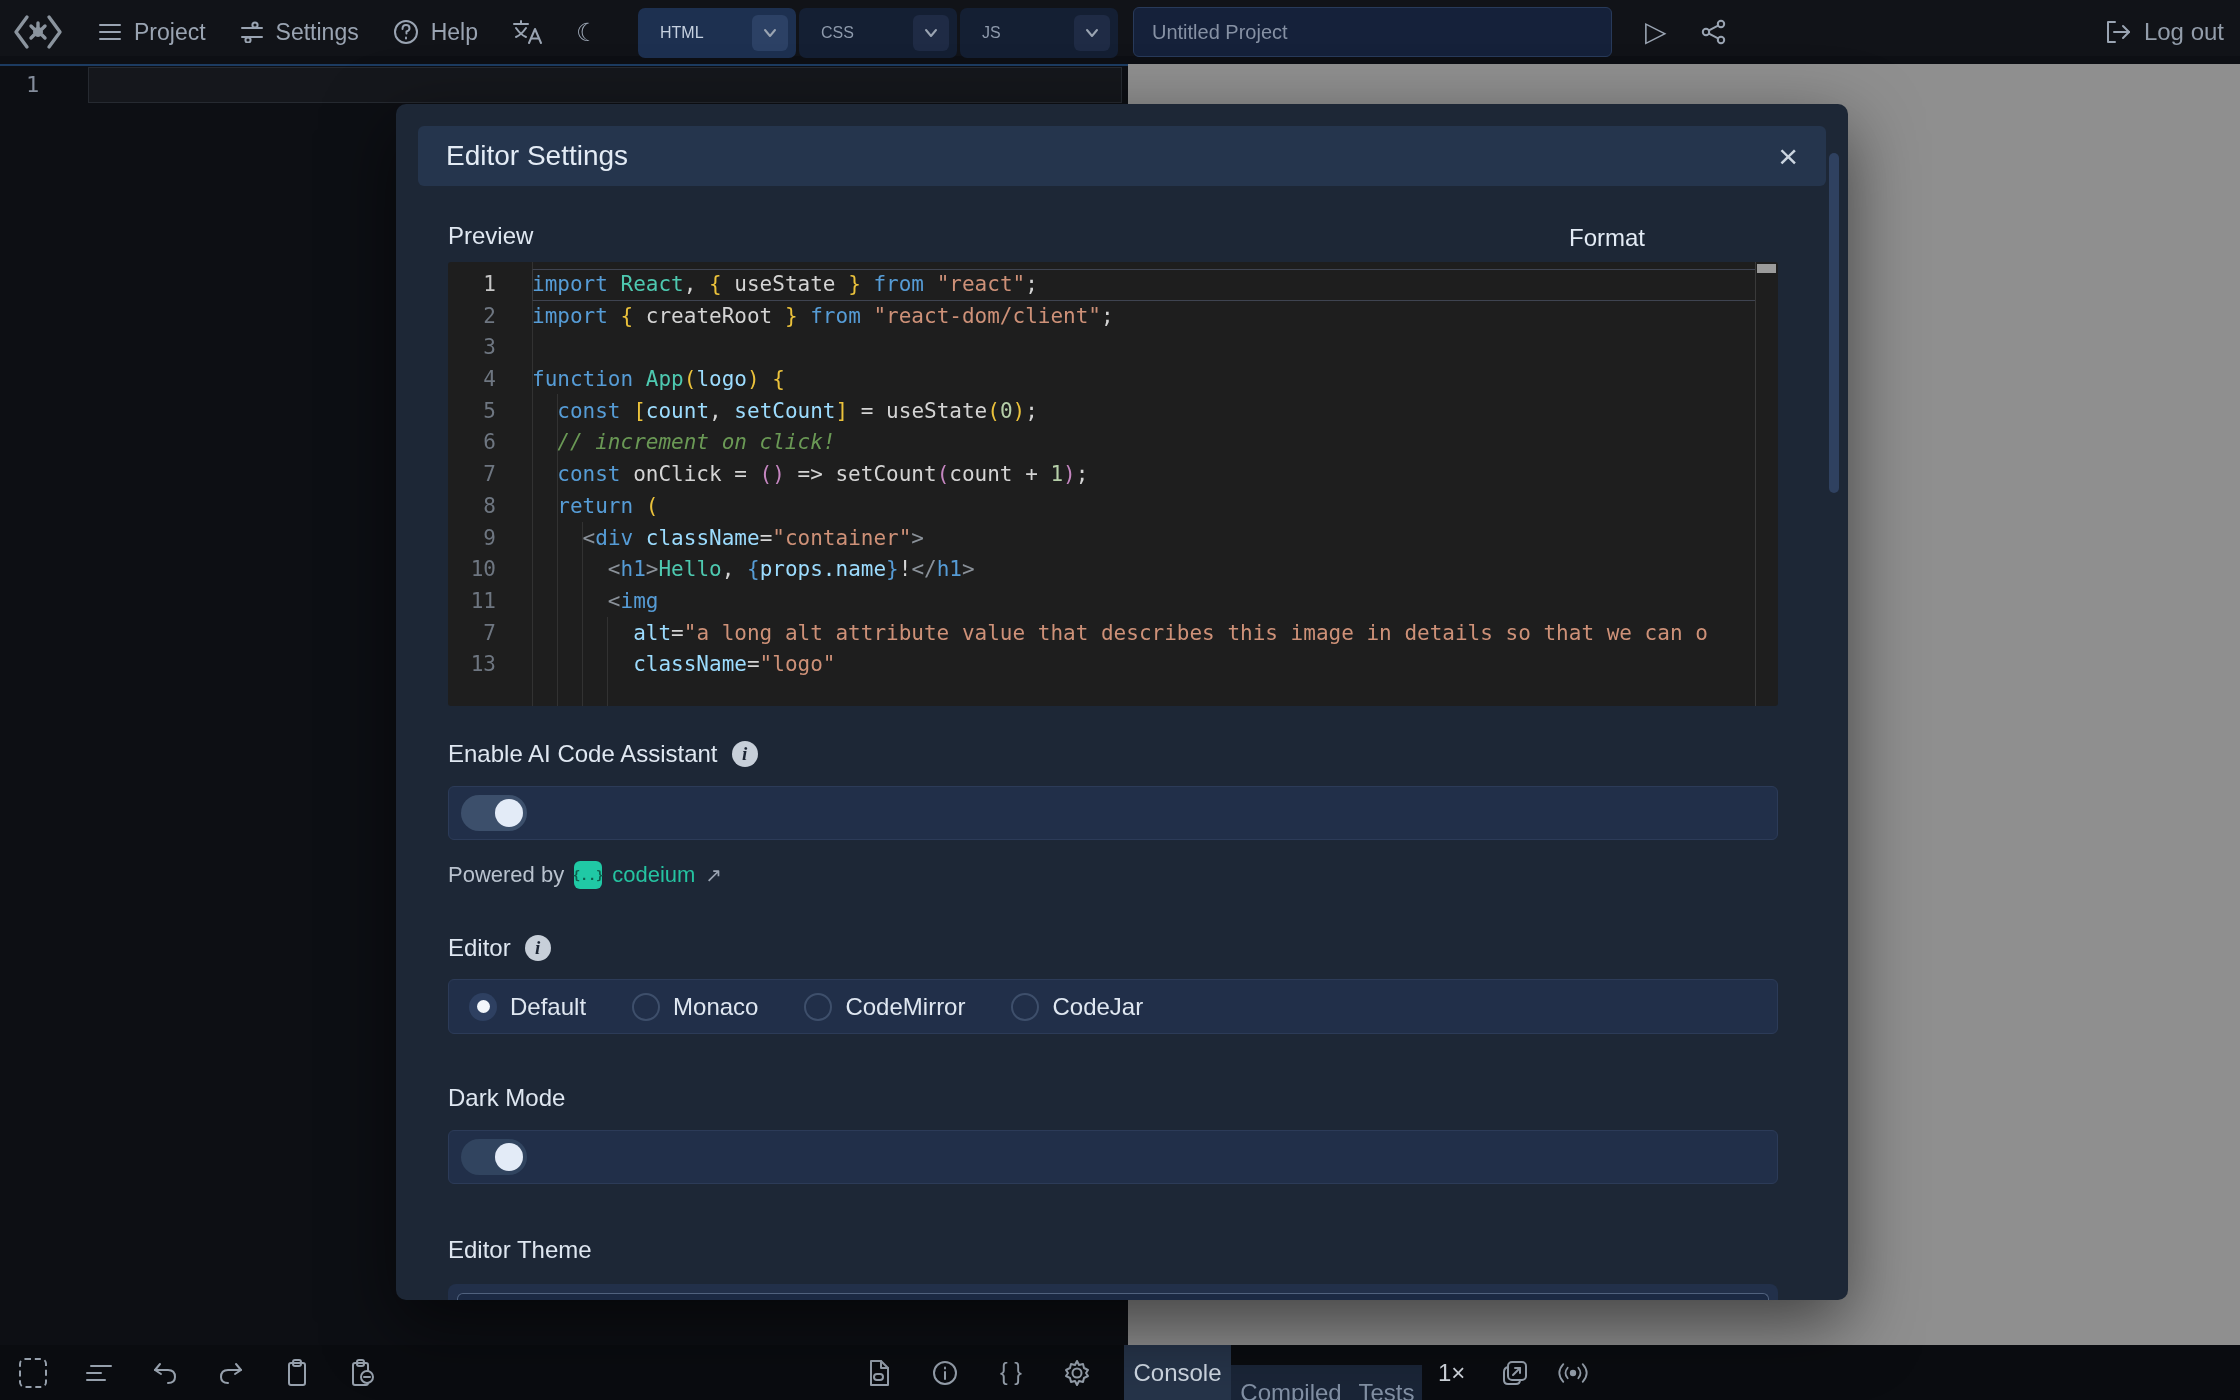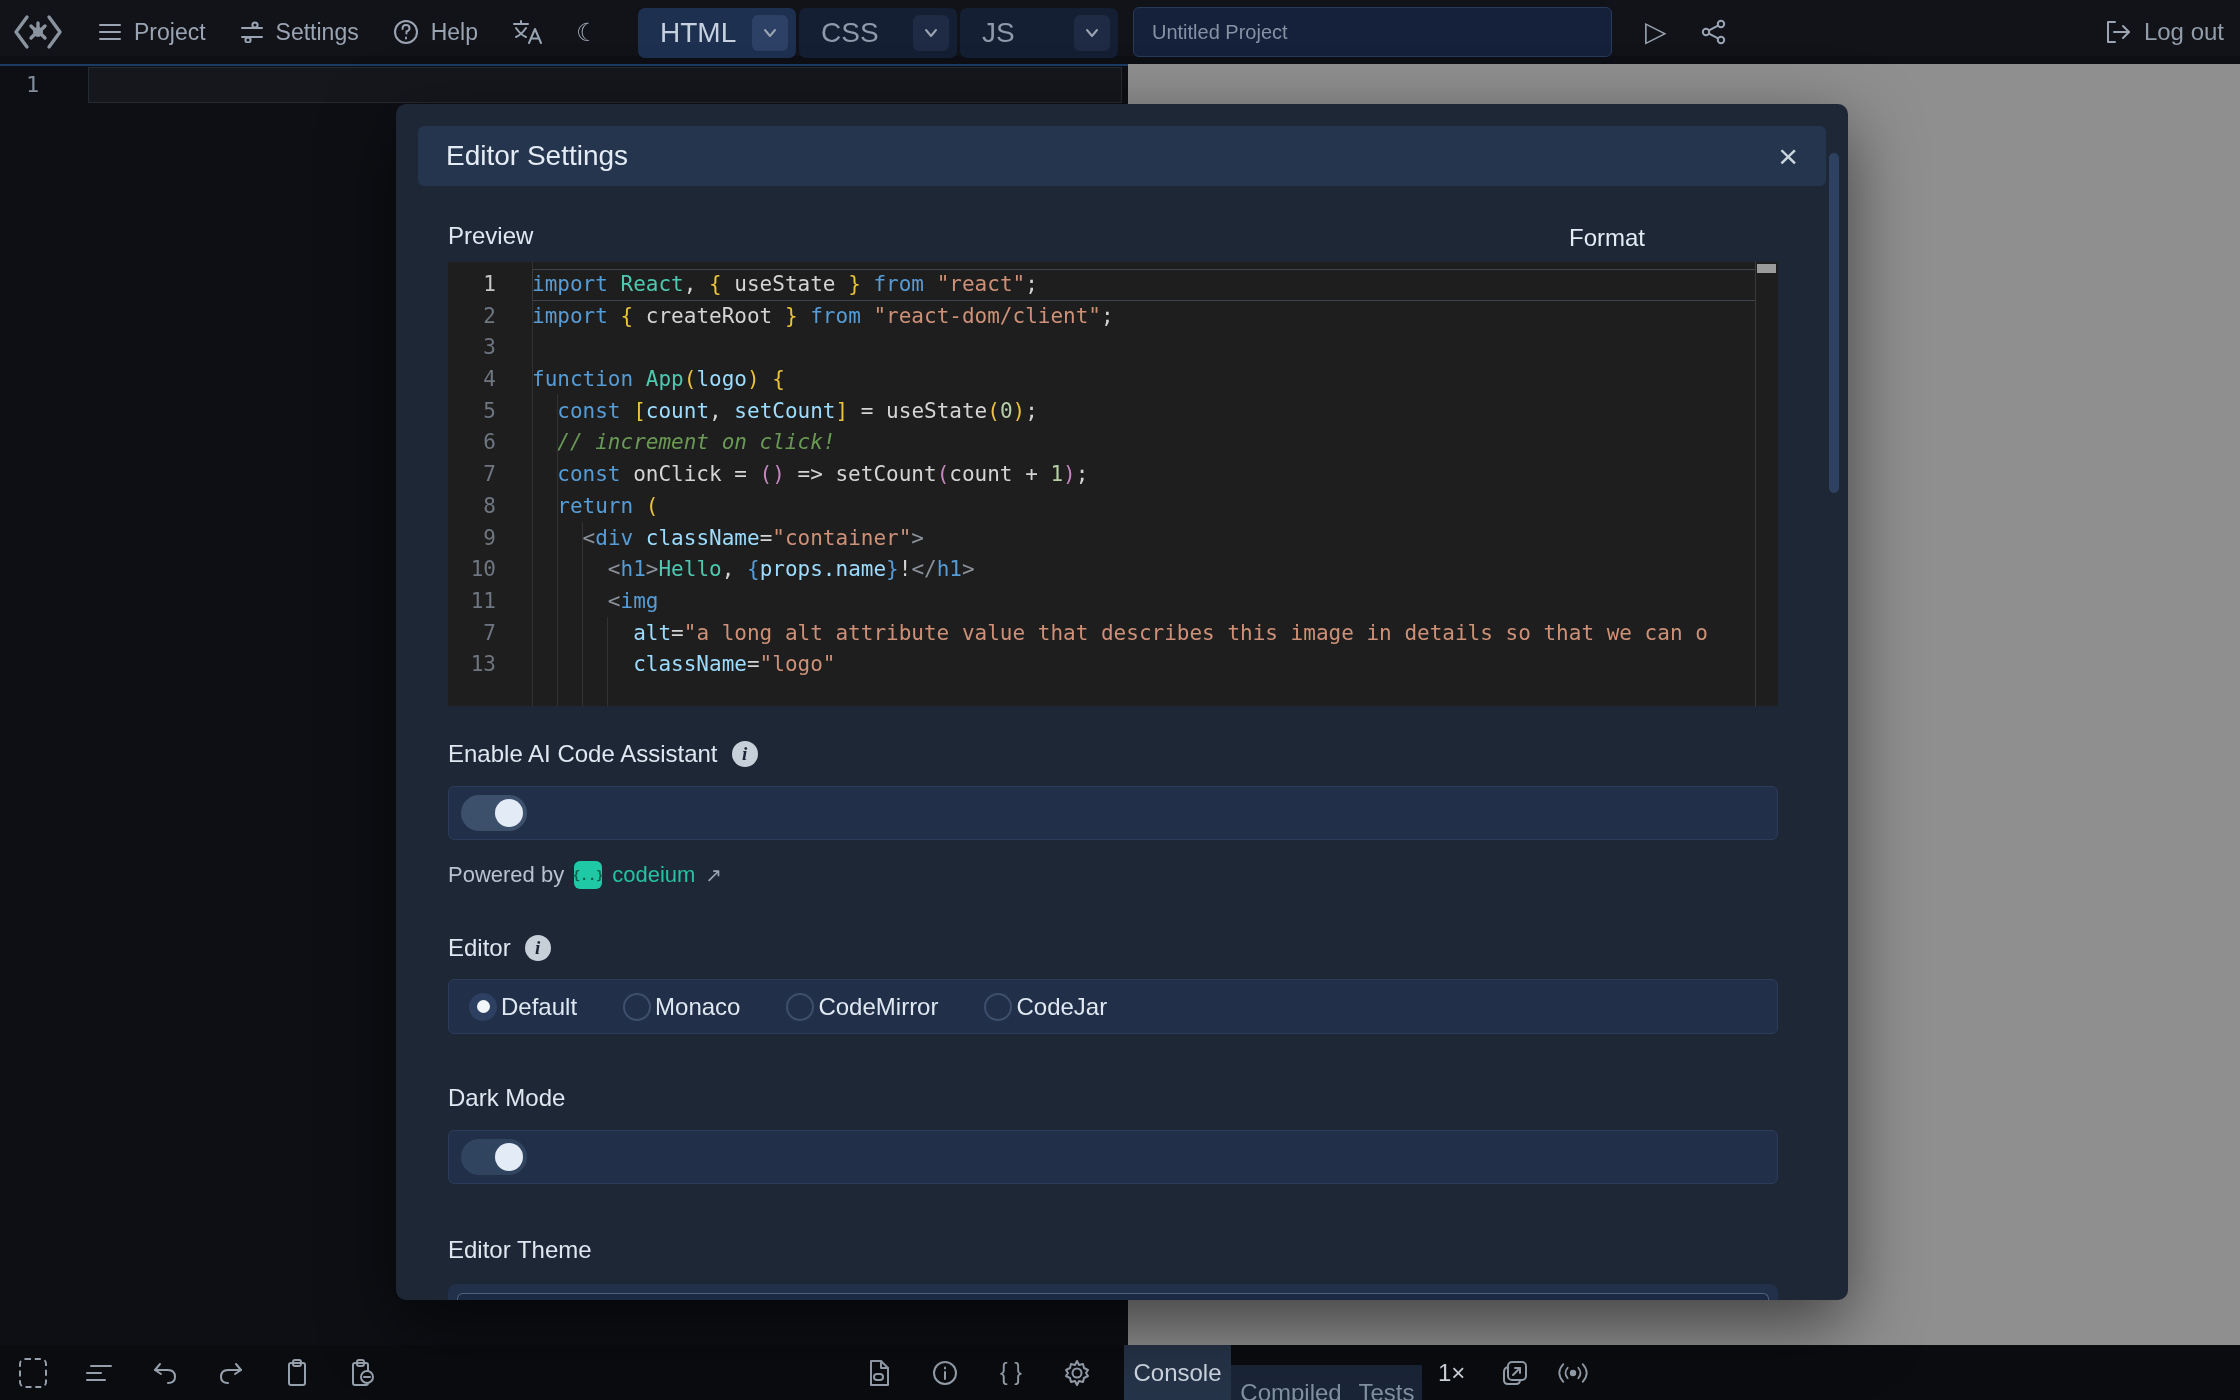--- a/index.html
+++ b/index.html
@@ -9,21 +9,21 @@
   
   .topbar{position:absolute;left:0;top:0;width:2240px;height:56px;background:#111318;z-index:5;}
   .tb-left{position:absolute;left:12px;top:0;height:64px;display:flex;align-items:center;gap:34px;}
   .menu-item{display:flex;align-items:center;gap:12px;color:#9aa4b2;font-size:23px;cursor:default;}
   .menu-item svg{display:block;}
   .logo{width:52px;height:40px;}
   .glyph{color:#9aa4b2;font-size:25px;line-height:1;}
   .selects{position:absolute;left:638px;top:8px;display:flex;gap:3px;}
   .select{position:relative;width:158px;height:50px;border-radius:7px;background:#141f33;display:flex;align-items:center;}
   .select.active{background:#1d3050;}
-  .select .lbl{margin-left:22px;font-size:28px;color:#8e9aac;}
+  .select .lbl{margin-left:22px;font-size:16px;color:#8e9aac;}
   .select.active .lbl{color:#c6d1e0;}
   .chev-box{position:absolute;right:8px;top:7px;width:36px;height:36px;border-radius:6px;background:#1f2b45;
     display:flex;align-items:center;justify-content:center;}
   .select.active .chev-box{background:#2c4165;}
   .proj-input{position:absolute;left:1133px;top:7px;width:479px;height:50px;background:#15213a;border:1px solid #283a5a;
     border-radius:6px;color:#8691a4;font-size:20px;padding:0 0 0 18px;box-sizing:border-box;outline:none;font-family:"Liberation Sans",sans-serif;}
   .proj-input::placeholder{color:#8691a4;opacity:1;}
   .run-share{position:absolute;left:1645px;top:0;height:64px;display:flex;align-items:center;gap:34px;}
   .logout{position:absolute;right:16px;top:0;height:64px;display:flex;align-items:center;gap:12px;color:#939daa;font-size:24px;}
 
@@ -80,21 +80,21 @@
   
   .panel{position:absolute;left:52px;width:1330px;background:#212f49;border:1px solid #2c3b58;border-radius:6px;box-sizing:border-box;}
   .toggle{position:relative;width:66px;height:36px;border-radius:18px;background:#3c4f6b;}
   .toggle .knob{position:absolute;right:4px;top:4px;width:28px;height:28px;border-radius:50%;background:#e3ebf7;}
   .powered{position:absolute;left:52px;top:757px;display:flex;align-items:center;gap:10px;font-size:22px;color:#b9c2ce;}
   .cod-logo{width:28px;height:28px;border-radius:6px;background:#20c9a5;color:#0e5f4d;display:flex;align-items:center;
     justify-content:center;font-size:13px;font-weight:bold;font-family:"DejaVu Sans Mono",monospace;}
   .cod-name{color:#25c3a1;}
   .ext-arrow{color:#9aa4b2;font-size:20px;}
   .radio-row{display:flex;align-items:center;height:100%;padding-left:20px;gap:46px;}
-  .radio-item{display:flex;align-items:center;gap:4px;font-size:24px;color:#dfe7f1;justify-content:flex-end;}
+  .radio-item{display:flex;align-items:center;gap:13px;font-size:24px;color:#dfe7f1;justify-content:flex-end;}
   .rc{width:28px;height:28px;border-radius:50%;border:2px solid #3e4f6b;box-sizing:border-box;}
   .rc.sel{border:none;background:#2e4061;display:flex;align-items:center;justify-content:center;}
   .rc.sel::after{content:"";width:13px;height:13px;border-radius:50%;background:#f2f6fb;}
   .theme-panel{position:absolute;left:52px;top:1180px;width:1330px;height:30px;background:#22304a;
     border-radius:8px 8px 0 0;}
   .theme-inner{position:absolute;left:9px;right:9px;top:9px;height:24px;background:#1b2943;
     border:1px solid #51627e;border-bottom:none;border-radius:6px 6px 0 0;}
   .m-scroll{position:absolute;right:9px;top:49px;width:10px;height:340px;border-radius:5px;background:#2f4160;}
 
   svg{stroke:#9aa4b2;fill:none;stroke-width:2;stroke-linecap:round;stroke-linejoin:round;}

